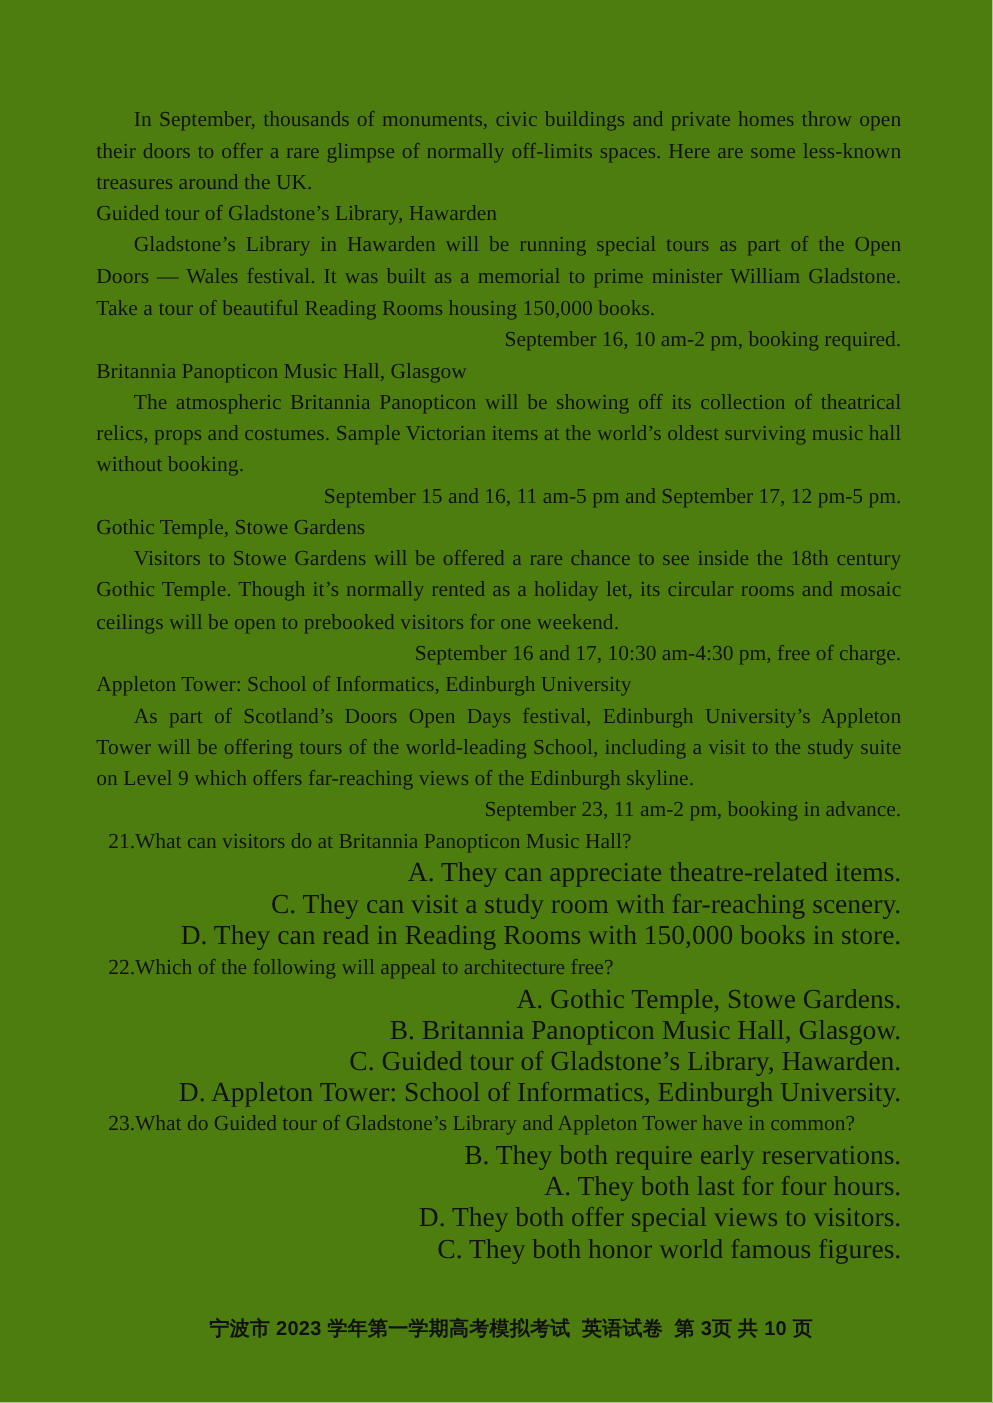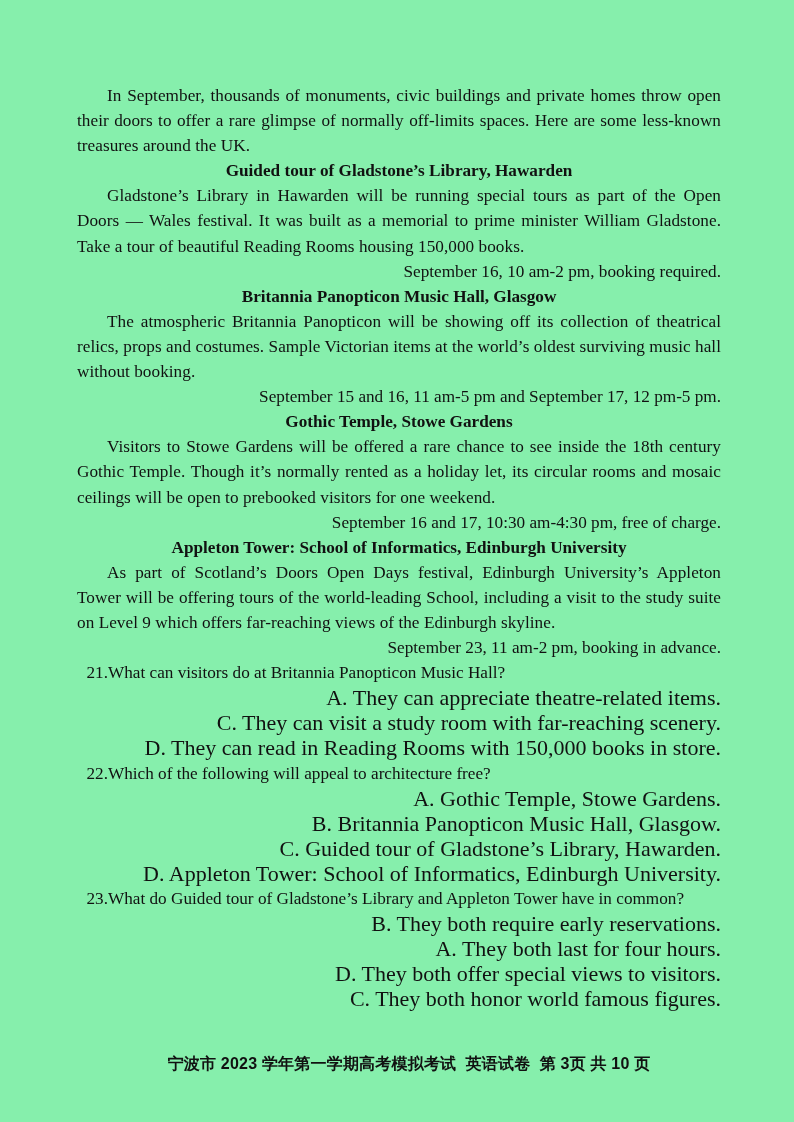--- a/index.html
+++ b/index.html
@@ -15,21 +15,21 @@
     color: #111111;
     overflow: hidden;
   }
 
   .page {
     position: absolute;
     left: 0;
     top: 0;
     width: 794px;
     height: 1122px;
-    background: #86efac;
+    background: #4d7c0f;
   }
 
   .content {
     position: absolute;
     left: 77px;
     top: 83px;
     width: 644px;
   }
 
   
@@ -40,24 +40,24 @@
     text-align: justify;
     text-justify: inter-word;
     text-indent: 30px;
     margin: 0;
     letter-spacing: 0.05px;
   }
 
   .heading {
     font-size: 17.2px;
     line-height: 25.1px;
-    font-weight: bold;
+    font-weight: normal;
     text-indent: 0;
     margin: 0;
-    text-align: center;
+    text-align: left;
   }
 
   .timeline {
     font-size: 17.2px;
     line-height: 25.1px;
     text-indent: 30px;
     margin: 0;
     text-align: right;
   }
 

